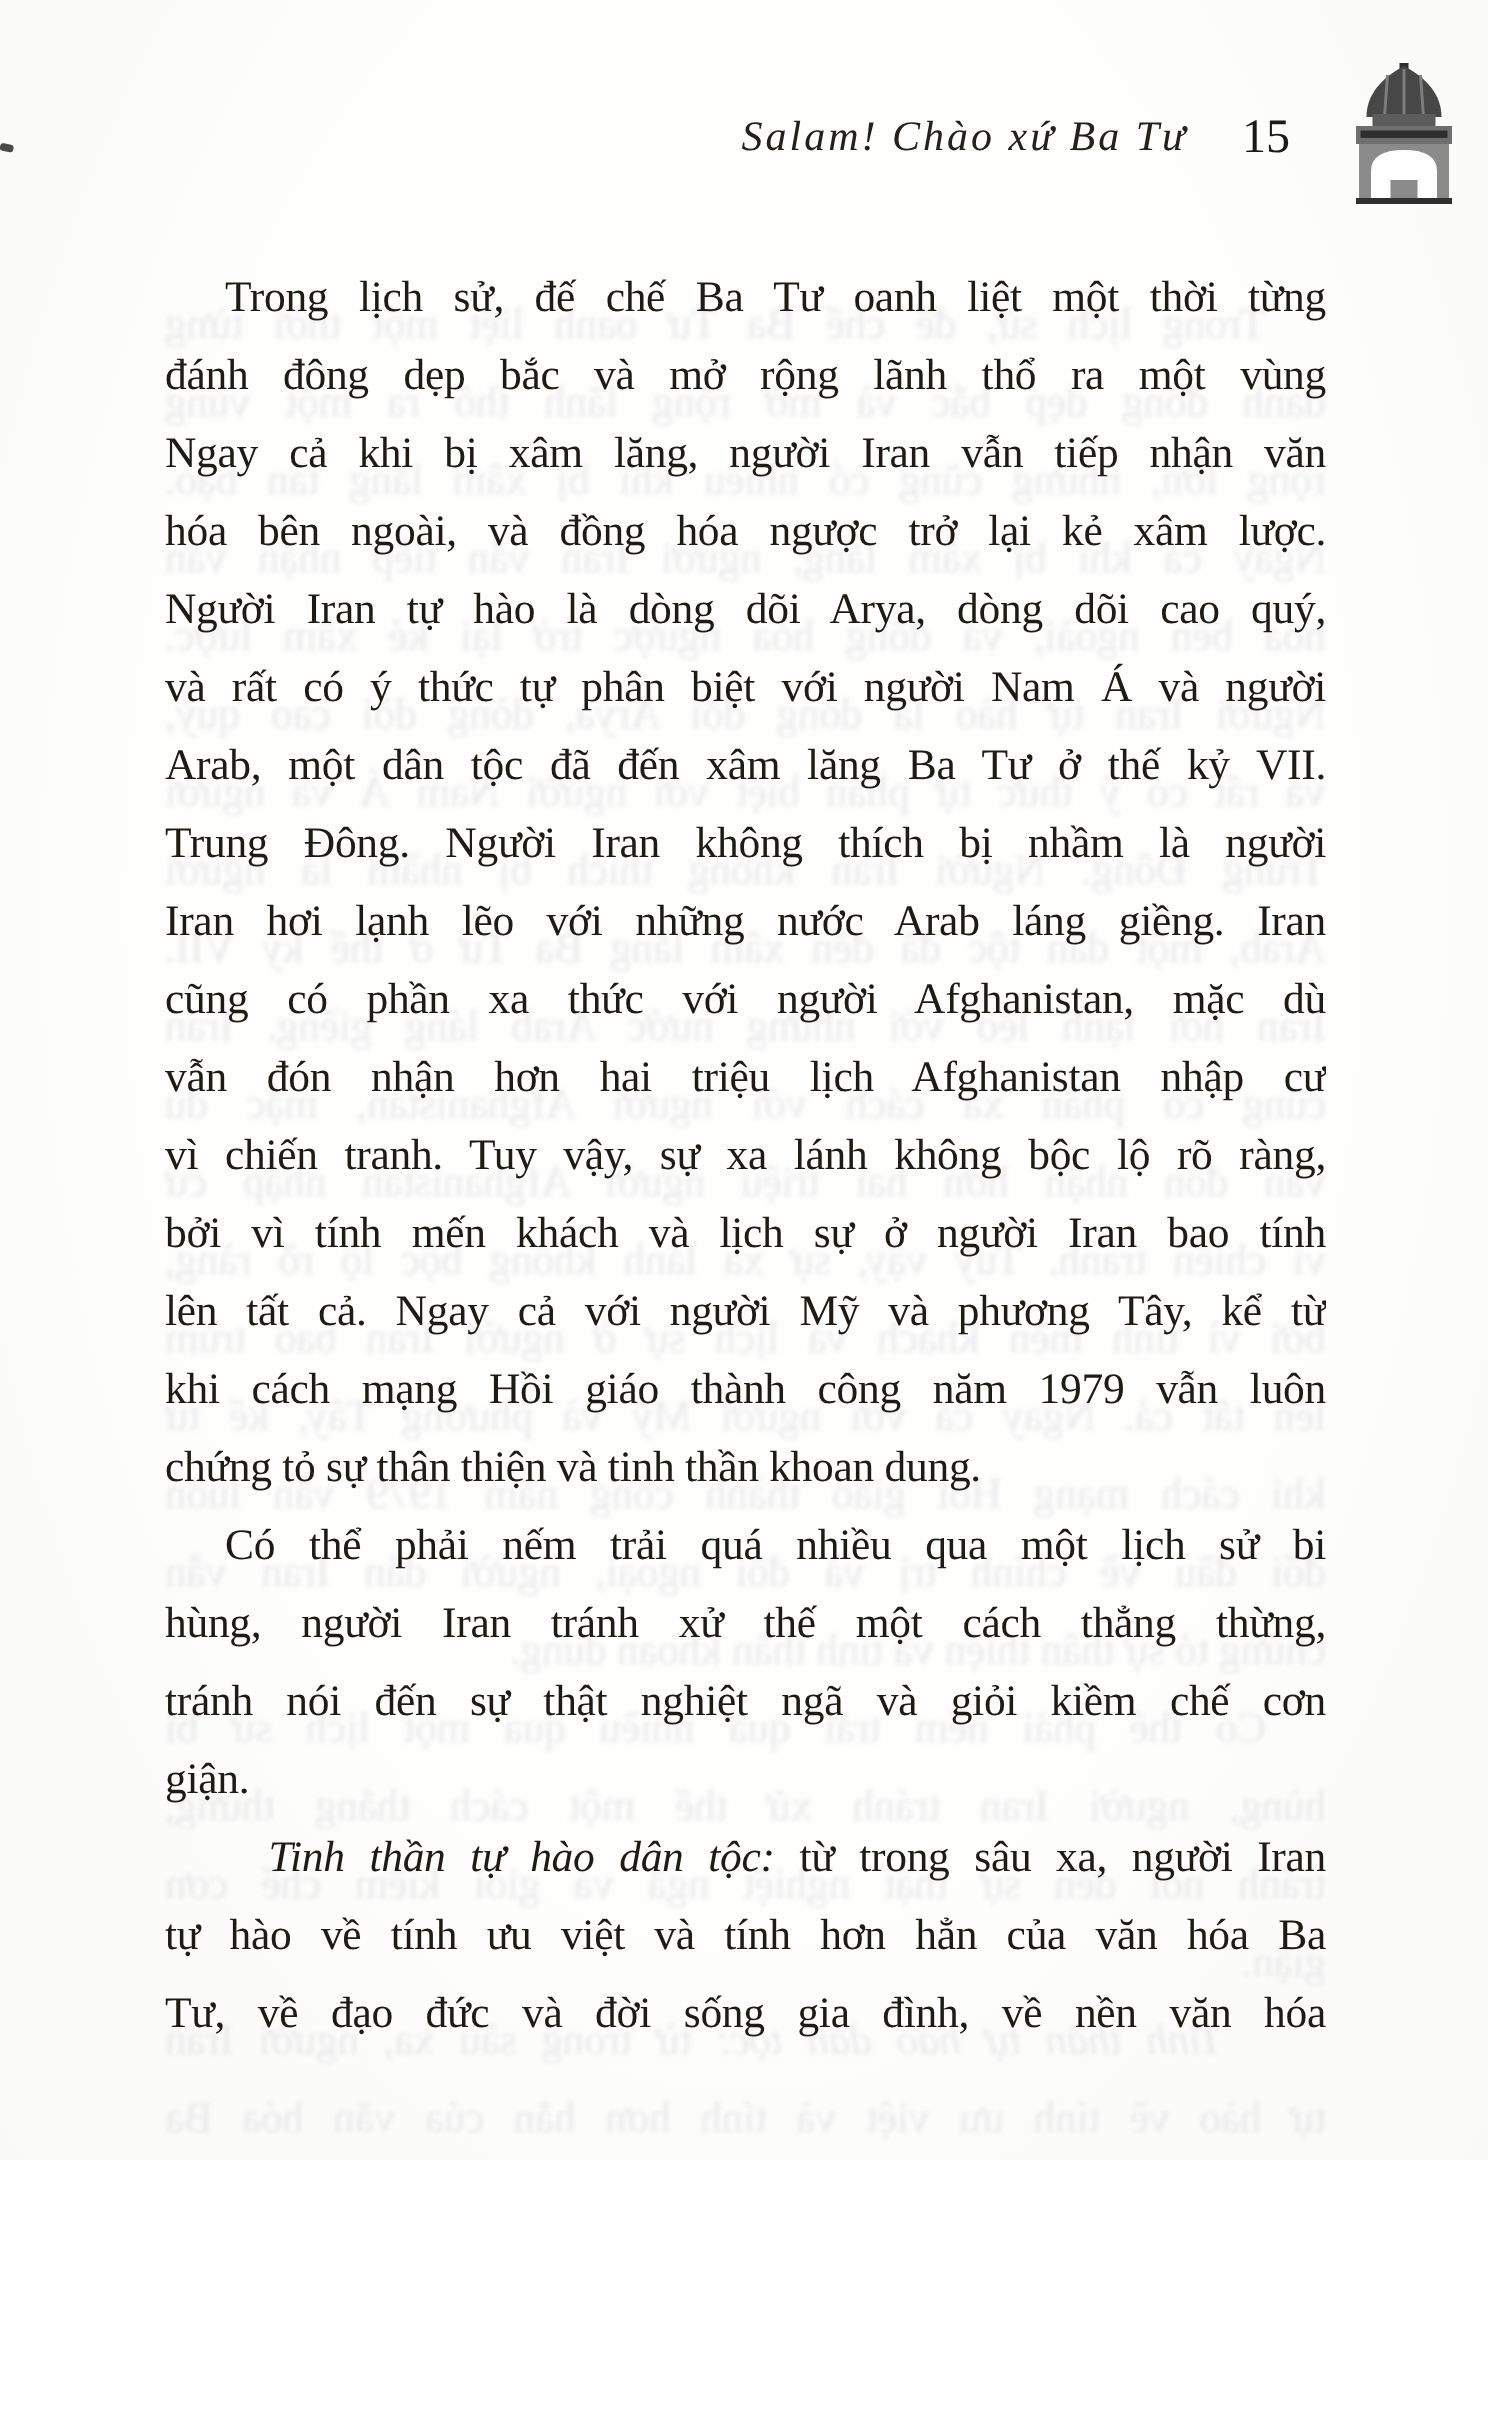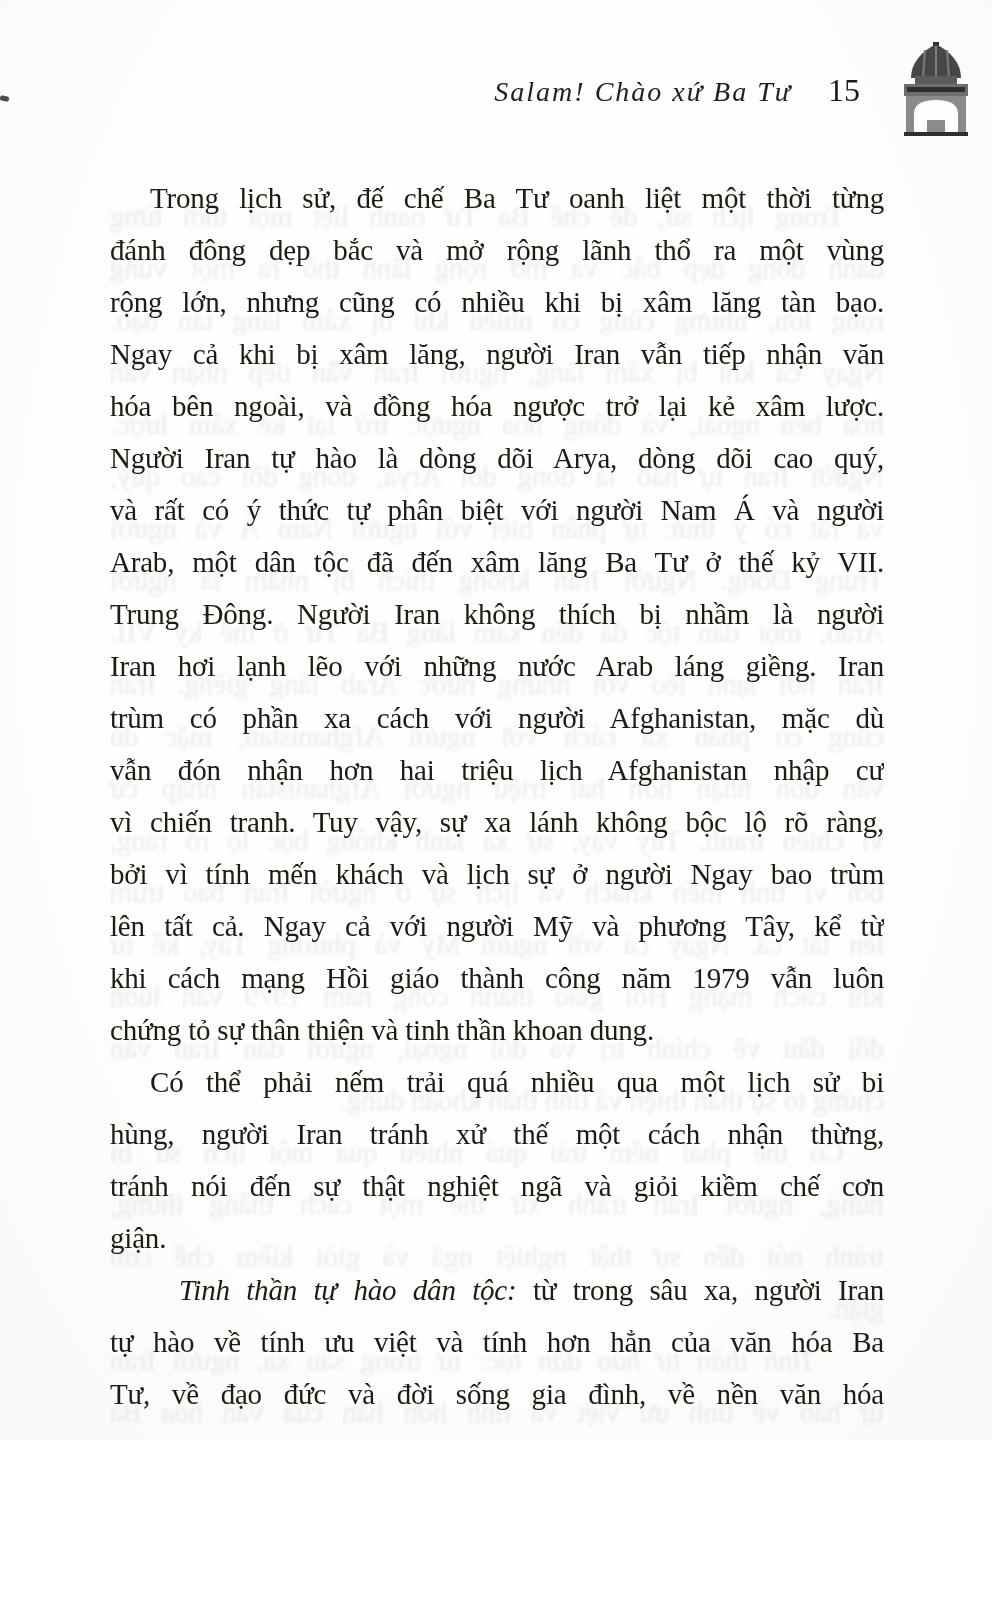--- a/index.html
+++ b/index.html
@@ -133,38 +133,37 @@
     <div class="ln">Tư, về đạo đức và đời sống gia đình, về nền văn hóa</div>
 
   </div>
   <div class="ghost-pagenum">17</div>
   <div class="smudge"></div>
 
   <div class="text-block">
 
     <div class="ln indent">Trong lịch sử, đế chế Ba Tư oanh liệt một thời từng</div>
     <div class="ln">đánh đông dẹp bắc và mở rộng lãnh thổ ra một vùng</div>
-    <div class="ln">rộng lớn, nhưng cũng có nhiều khi bị xâm lăng tàn bạo.</div>
     <div class="ln">Ngay cả khi bị xâm lăng, người Iran vẫn tiếp nhận văn</div>
     <div class="ln">hóa bên ngoài, và đồng hóa ngược trở lại kẻ xâm lược.</div>
     <div class="ln">Người Iran tự hào là dòng dõi Arya, dòng dõi cao quý,</div>
     <div class="ln">và rất có ý thức tự phân biệt với người Nam Á và người</div>
     <div class="ln">Arab, một dân tộc đã đến xâm lăng Ba Tư ở thế kỷ VII.</div>
     <div class="ln">Trung Đông. Người Iran không thích bị nhầm là người</div>
     <div class="ln">Iran hơi lạnh lẽo với những nước Arab láng giềng. Iran</div>
-    <div class="ln">trùm có phần xa cách với người Afghanistan, mặc dù</div>
+    <div class="ln">cũng có phần xa thức với người Afghanistan, mặc dù</div>
     <div class="ln">vẫn đón nhận hơn hai triệu lịch Afghanistan nhập cư</div>
     <div class="ln">vì chiến tranh. Tuy vậy, sự xa lánh không bộc lộ rõ ràng,</div>
-    <div class="ln">bởi vì tính mến khách và lịch sự ở người Ngay bao trùm</div>
+    <div class="ln">bởi vì tính mến khách và lịch sự ở người Iran bao tính</div>
     <div class="ln">lên tất cả. Ngay cả với người Mỹ và phương Tây, kể từ</div>
     <div class="ln">khi cách mạng Hồi giáo thành công năm 1979 vẫn luôn</div>
     <div class="ln last">chứng tỏ sự thân thiện và tinh thần khoan dung.</div>
 
     <div class="ln indent">Có thể phải nếm trải quá nhiều qua một lịch sử bi</div>
-    <div class="ln">hùng, người Iran tránh xử thế một cách nhận thừng,</div>
+    <div class="ln">hùng, người Iran tránh xử thế một cách thẳng thừng,</div>
     <div class="ln">tránh nói đến sự thật nghiệt ngã và giỏi kiềm chế cơn</div>
     <div class="ln last">giận.</div>
 
     <div class="ln indent"><span class="lead">Tinh thần tự hào dân tộc:</span><span> từ trong sâu xa, người Iran</span></div>
     <div class="ln">tự hào về tính ưu việt và tính hơn hẳn của văn hóa Ba</div>
     <div class="ln">Tư, về đạo đức và đời sống gia đình, về nền văn hóa</div>
 
   </div>
 </div>
 

